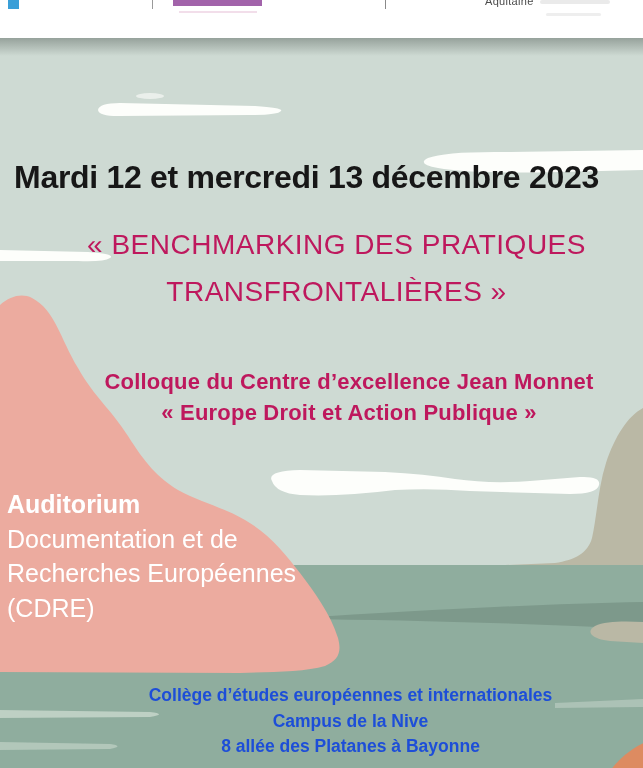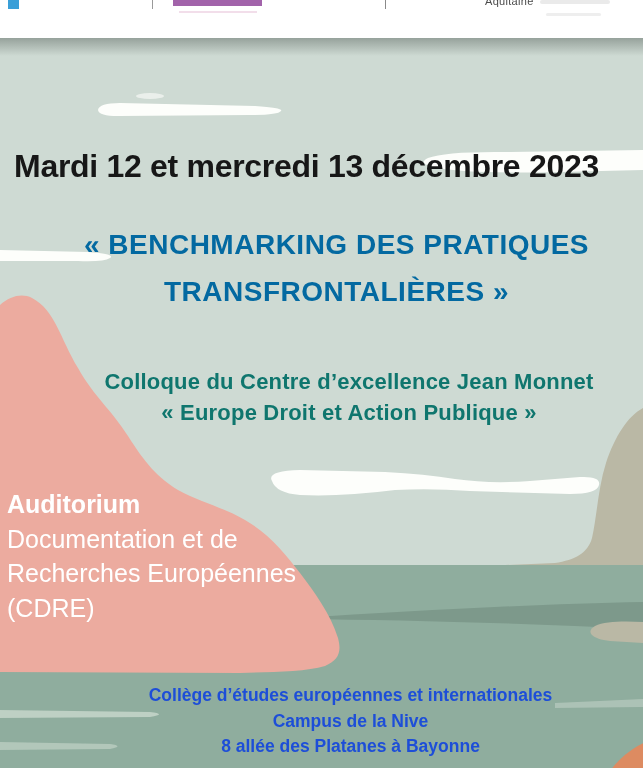--- a/index.html
+++ b/index.html
@@ -19,26 +19,26 @@
   .smudge.s1{left:540px;top:0;width:70px;height:4px;opacity:.55;}
   .smudge.s2{left:546px;top:13px;width:55px;height:3px;opacity:.45;}
 
   
   .poster{position:absolute;top:38px;left:0;width:643px;height:730px;background:#cedad3;overflow:hidden;}
   .poster svg{position:absolute;top:0;left:0;z-index:1;}
   .top-shadow{position:absolute;top:0;left:0;right:0;height:18px;z-index:2;
               background:linear-gradient(to bottom,rgba(73,84,78,.42),rgba(73,84,78,0));}
 
   .txt{position:absolute;z-index:3;}
-  .title{top:110px;left:0;width:613px;text-align:center;font-size:32px;font-weight:700;
+  .title{top:121px;left:0;width:613px;text-align:center;font-size:32px;font-weight:700;
          letter-spacing:-.3px;color:#171717;}
-  .subtitle{top:183px;left:30px;width:613px;text-align:center;font-size:28px;font-weight:700;
-            line-height:47px;letter-spacing:.5px;color:#0369a1;}
+  .subtitle{top:183px;left:30px;width:613px;text-align:center;font-size:28px;font-weight:400;
+            line-height:47px;letter-spacing:.5px;color:#be185d;}
   .organizer{top:328px;left:55px;width:588px;text-align:center;font-size:22px;font-weight:700;
-             line-height:31px;letter-spacing:.2px;color:#0f766e;}
+             line-height:31px;letter-spacing:.2px;color:#be185d;}
   .venue{top:449px;left:7px;width:340px;font-size:25px;font-weight:400;line-height:34.5px;color:#ffffff;}
   .venue .venue-title{font-weight:700;}
   .address{top:645px;left:58px;width:585px;text-align:center;font-size:17.5px;font-weight:700;
            line-height:25.5px;color:#1d4ed8;}
 </style>
 </head>
 <body>
 
 <div class="screen">
 

